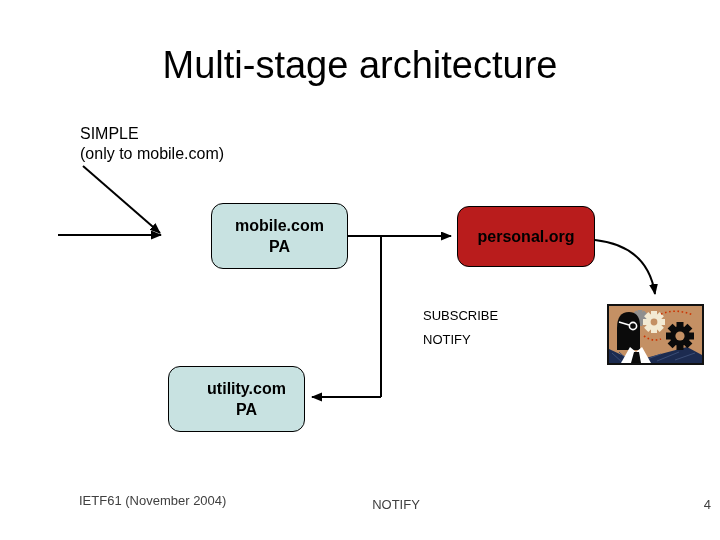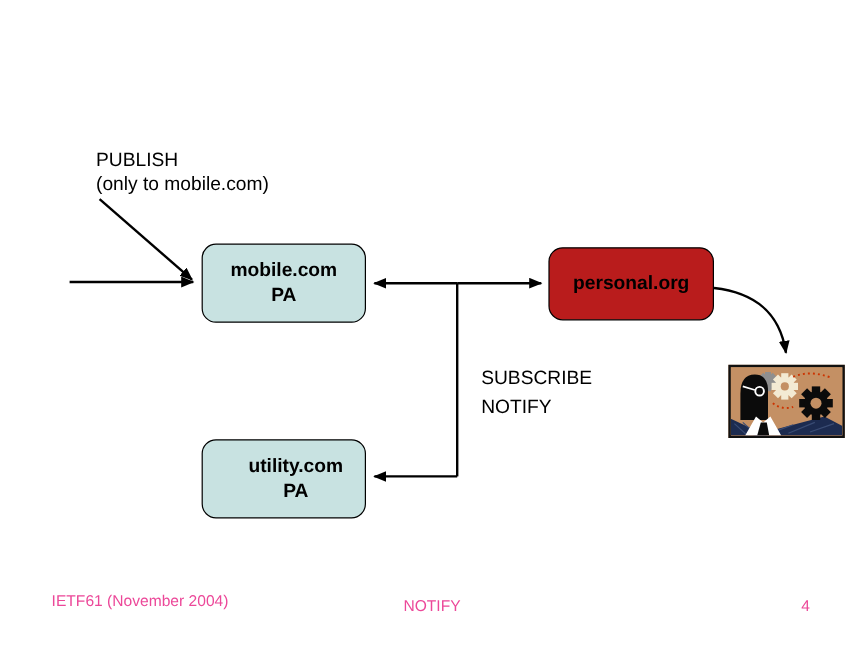--- a/index.html
+++ b/index.html
@@ -22,21 +22,21 @@
     white-space: nowrap;
   }
   .annotation {
     position: absolute;
     font-size: 16px;
     line-height: 20px;
     white-space: pre-line;
     color: #000;
   }
   .annotation.publish { left: 80px; top: 124px; }
-  .annotation.subnotify { left: 401px; top: 304px; font-size: 16px; line-height: 24px; }
+  .annotation.subnotify { left: 423px; top: 304px; font-size: 13px; line-height: 24px; }
   .node {
     position: absolute;
     border: 1.5px solid #000;
     border-radius: 12px;
     display: flex;
     align-items: center;
     justify-content: center;
     text-align: center;
     font-size: 16px;
     font-weight: 700;
@@ -55,34 +55,36 @@
   .clipart {
     position: absolute;
     left: 607px; top: 304px;
     width: 93px; height: 57px;
     border: 2px solid #111;
     background: #C49064;
   }
   .footer-left, .footer-center, .footer-right {
     position: absolute;
     font-size: 13px;
-    color: #ec4899;
+    color: #404040;
     line-height: 16px;
+    margin-left: 36px;
   }
   .footer-left  { left: 43px;  top: 493px; width: 148px; }
   .footer-center{ left: 0;     top: 497px; width: 720px; text-align: center; }
   .footer-right { left: 600px; top: 497px; width: 75px;  text-align: right; }
 </style>
 </head>
 <body>
 
 <div class="slide">
 
+  <div class="title">Multi-stage architecture</div>
 
-  <div class="annotation publish">PUBLISH
+  <div class="annotation publish">SIMPLE
 (only to mobile.com)</div>
 
   <div class="annotation subnotify">SUBSCRIBE
 NOTIFY</div>
 
   <svg class="connectors" viewBox="0 0 720 540" xmlns="http://www.w3.org/2000/svg">
     <defs>
       <marker id="arrow" markerUnits="userSpaceOnUse" markerWidth="12" markerHeight="10" refX="10" refY="4.5" orient="auto">
         <path d="M0,0 L11,4.5 L0,9 Z" fill="#000"></path>
       </marker>
@@ -97,21 +99,21 @@
 
       <line x1="381" y1="236" x2="451" y2="236" marker-end="url(#arrow)"></line>
 
       <line x1="381" y1="236" x2="381" y2="397"></line>
       <line x1="381" y1="397" x2="312" y2="397" marker-end="url(#arrow)"></line>
 
       <path d="M595,240 C630,244 650,261 655,294" marker-end="url(#arrow)"></path>
     </g>
   </svg>
 
-  <div class="node mobile" style="background: rgb(200, 226, 225);">mobile.com
+  <div class="node mobile" style="background: rgb(200, 226, 225); margin-left: 43px;">mobile.com
 PA</div>
 
   <div class="node personal" style="background: #b91c1c;">personal.org</div>
 
   <div class="node utility" style="background: rgb(200, 226, 225); padding-left: 20px;">utility.com
 PA</div>
 
   <svg class="clipart" viewBox="0 0 93 57" xmlns="http://www.w3.org/2000/svg" preserveAspectRatio="none">
     <rect x="0" y="0" width="93" height="57" fill="#C49064"></rect>
 

